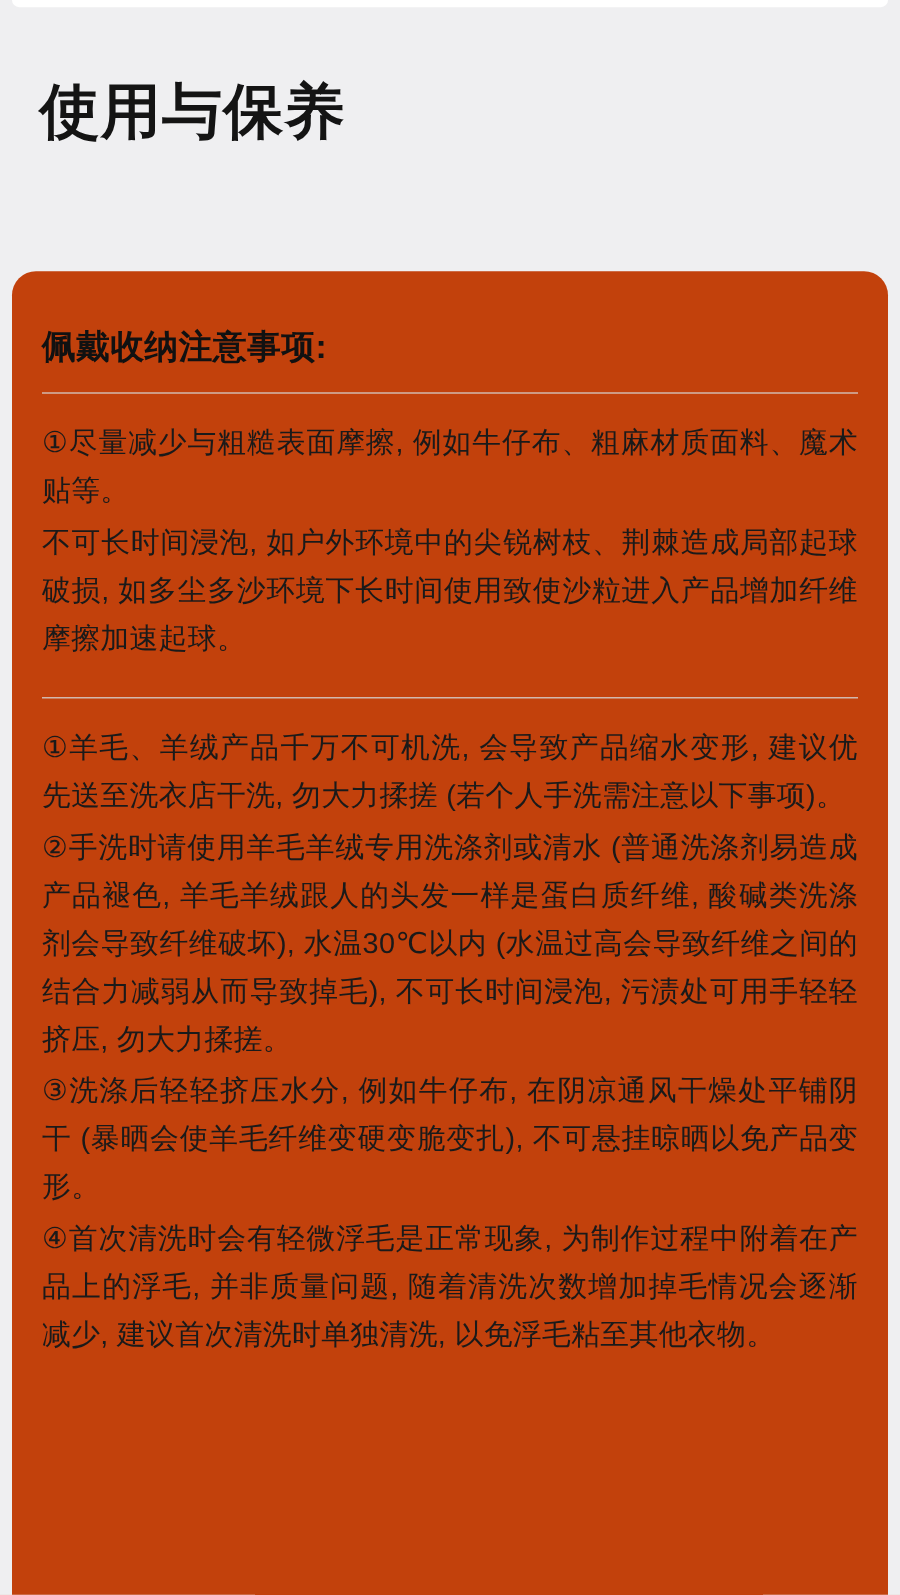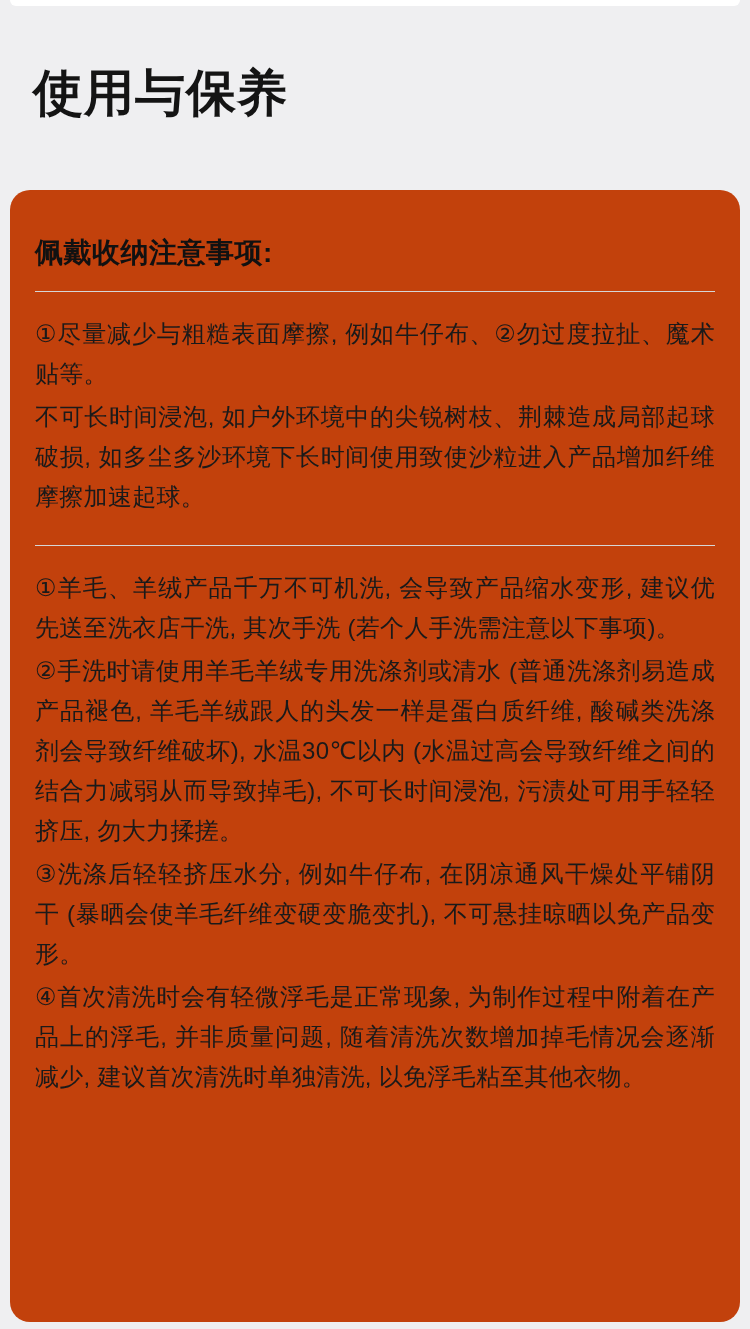--- a/index.html
+++ b/index.html
@@ -12,21 +12,21 @@
     position: relative;
   }
   .prev-card-end {
     position: absolute;
     top: 0; left: 10px; right: 10px;
     height: 6px;
     background: #ffffff;
     border-radius: 0 0 12px 12px;
   }
   .header {
-    height: 190px;
+    height: 226px;
     padding: 64px 0 0 33px;
   }
   .page-title {
     font-size: 50px;
     font-weight: 900;
     color: #141414;
     letter-spacing: 1px;
     line-height: 58px;
   }
   .card {
@@ -66,26 +66,26 @@
 
 <div class="header">
   <div class="page-title">使用与保养</div>
 </div>
 
 <div class="card">
 
   <div class="section section-1">
     <div class="section-heading">佩戴收纳注意事项:</div>
     <div class="divider"></div>
-    <p class="care-item">①尽量减少与粗糙表面摩擦, 例如牛仔布、②勿过度拉扯、魔术贴等。</p>
+    <p class="care-item">①尽量减少与粗糙表面摩擦, 例如牛仔布、粗麻材质面料、魔术贴等。</p>
     <p class="care-item">不可长时间浸泡, 如户外环境中的尖锐树枝、荆棘造成局部起球破损, 如多尘多沙环境下长时间使用致使沙粒进入产品增加纤维摩擦加速起球。</p>
   </div>
 
   <div class="section section-2">
     <div class="divider"></div>
-    <p class="care-item">①羊毛、羊绒产品千万不可机洗, 会导致产品缩水变形, 建议优先送至洗衣店干洗, 其次手洗 (若个人手洗需注意以下事项)。</p>
+    <p class="care-item">①羊毛、羊绒产品千万不可机洗, 会导致产品缩水变形, 建议优先送至洗衣店干洗, 勿大力揉搓 (若个人手洗需注意以下事项)。</p>
     <p class="care-item">②手洗时请使用羊毛羊绒专用洗涤剂或清水 (普通洗涤剂易造成产品褪色, 羊毛羊绒跟人的头发一样是蛋白质纤维, 酸碱类洗涤剂会导致纤维破坏), 水温30℃以内 (水温过高会导致纤维之间的结合力减弱从而导致掉毛), 不可长时间浸泡, 污渍处可用手轻轻挤压, 勿大力揉搓。</p>
     <p class="care-item">③洗涤后轻轻挤压水分, 例如牛仔布, 在阴凉通风干燥处平铺阴干 (暴晒会使羊毛纤维变硬变脆变扎), 不可悬挂晾晒以免产品变形。</p>
     <p class="care-item">④首次清洗时会有轻微浮毛是正常现象, 为制作过程中附着在产品上的浮毛, 并非质量问题, 随着清洗次数增加掉毛情况会逐渐减少, 建议首次清洗时单独清洗, 以免浮毛粘至其他衣物。</p>
 
   </div>
 
 </div>
 
 </body></html>

